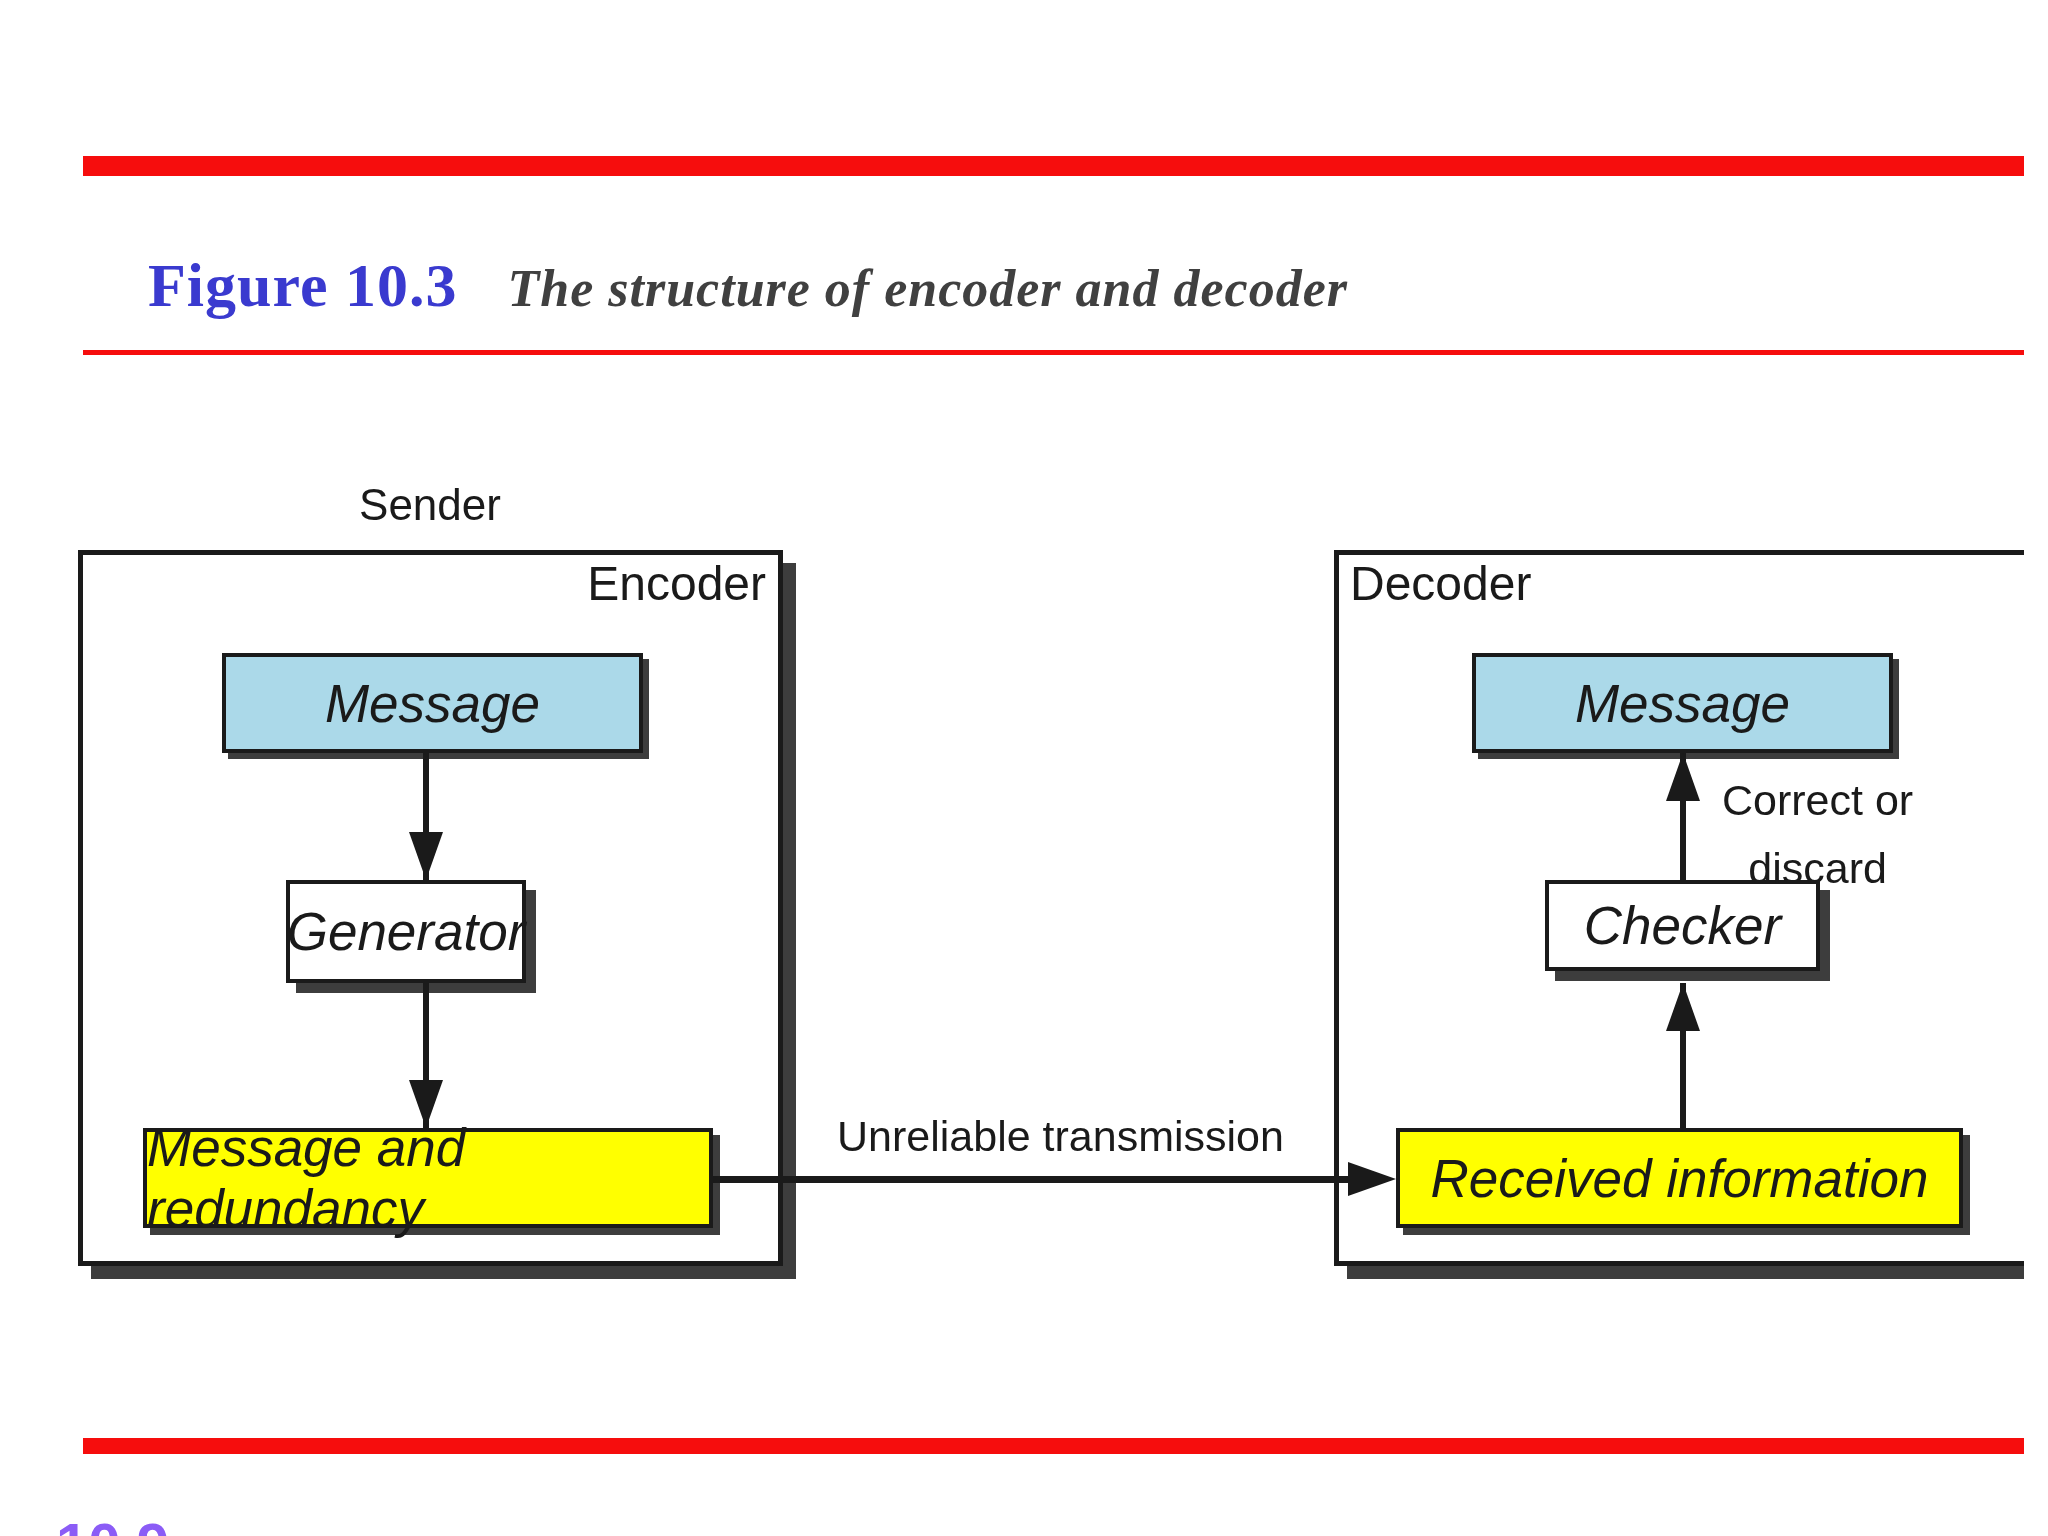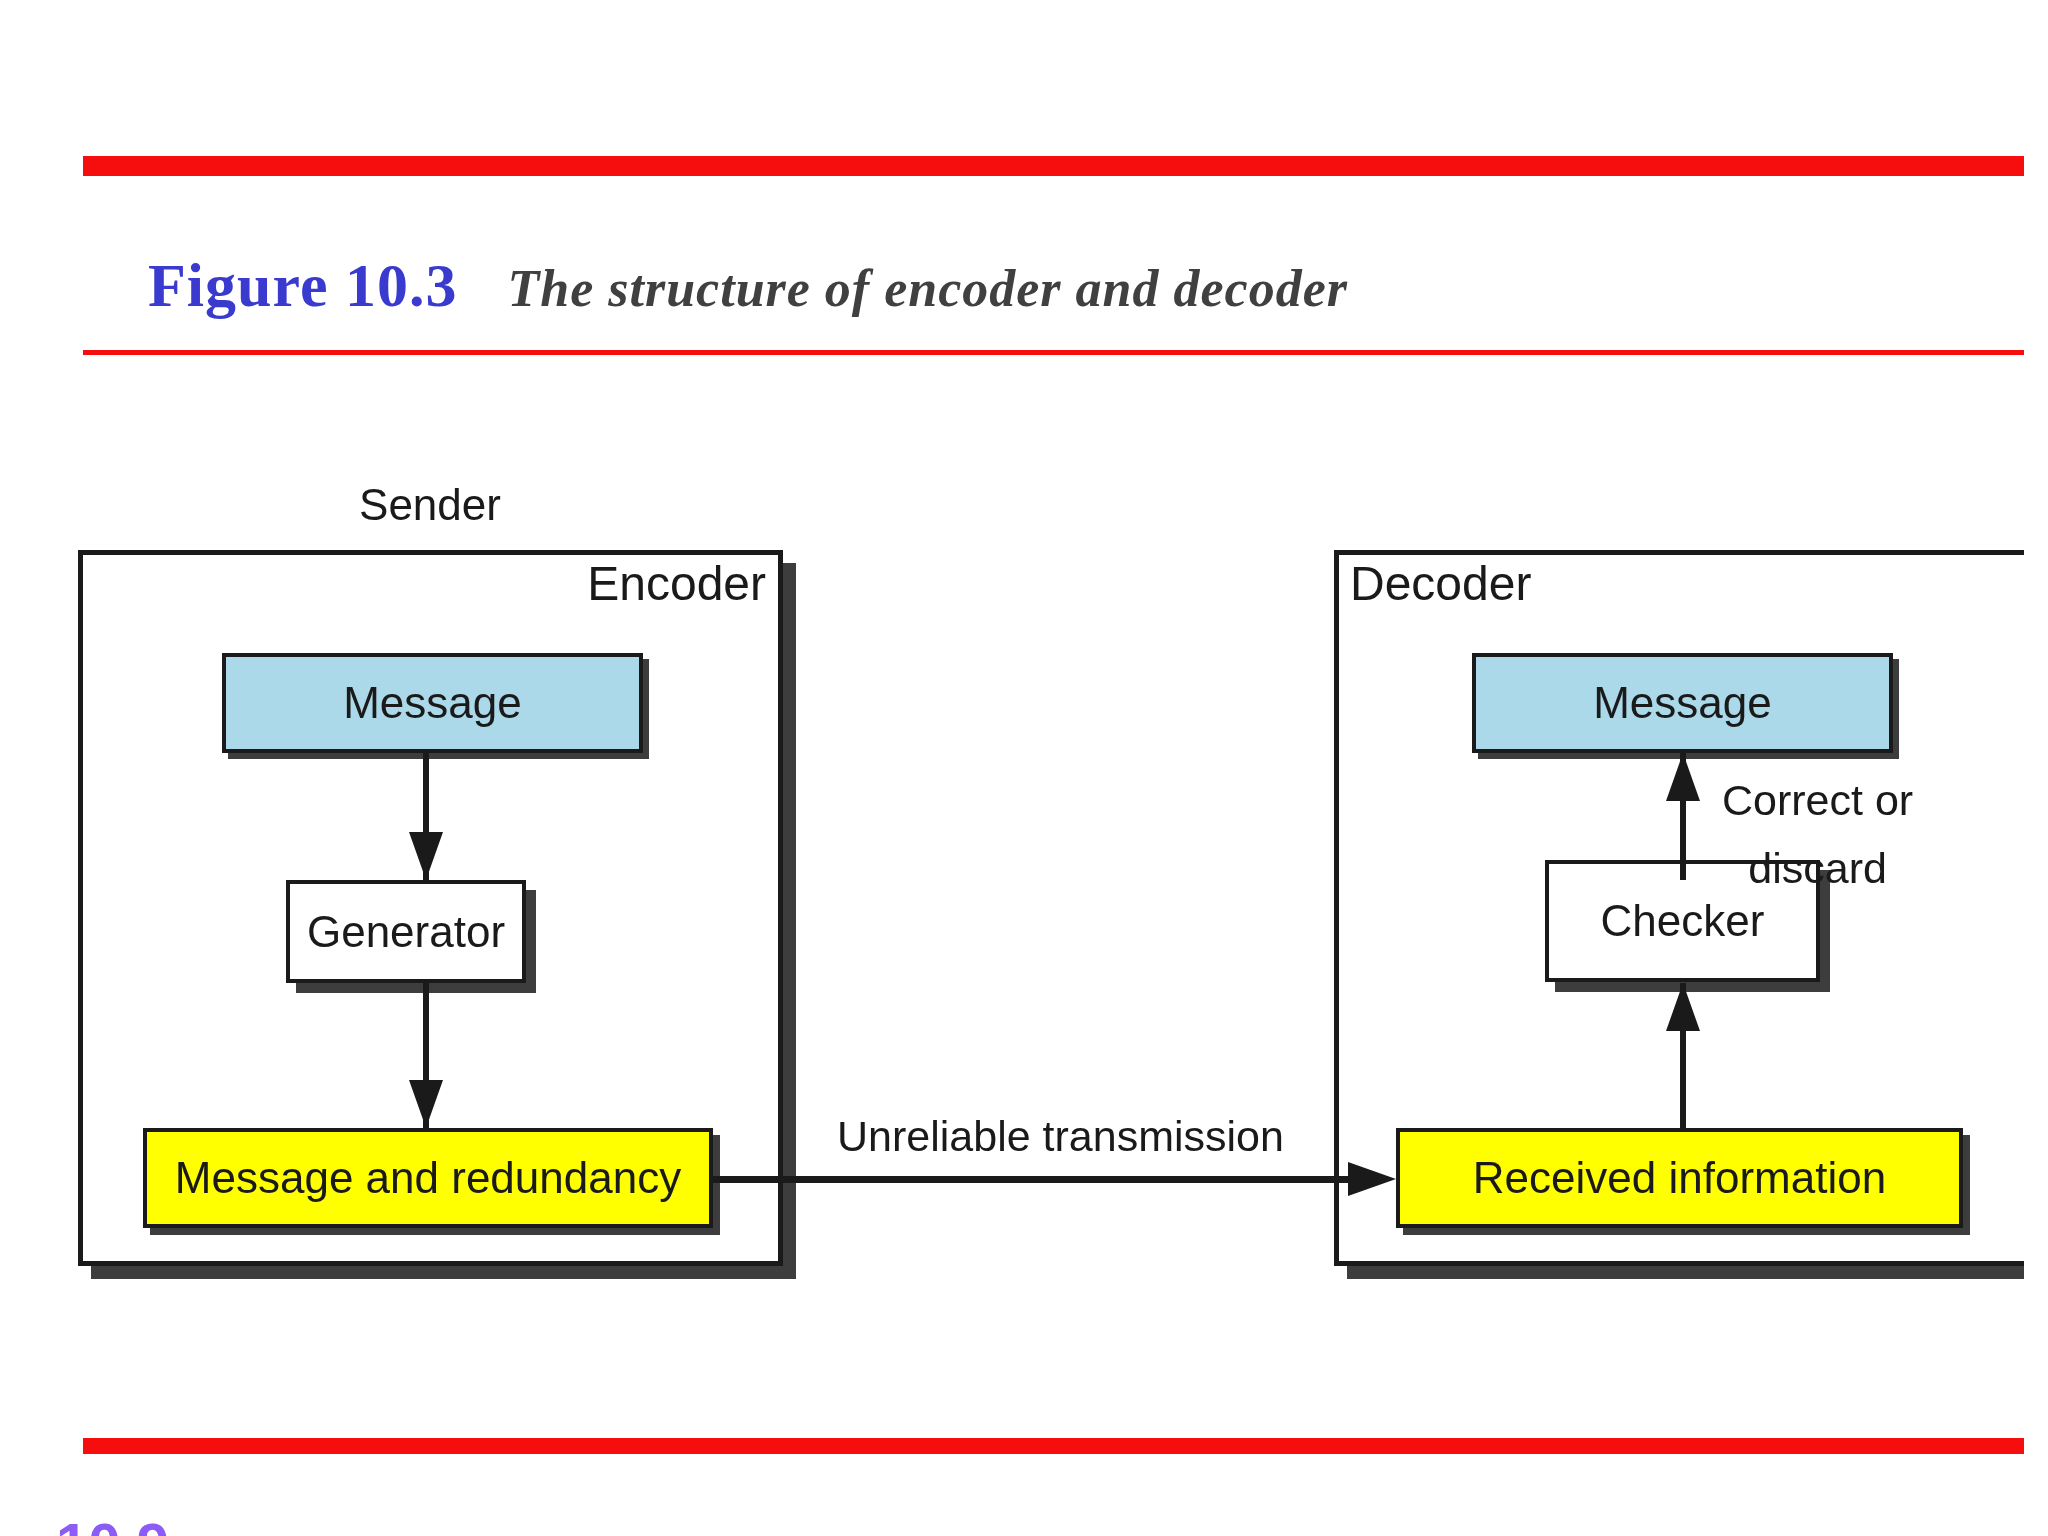--- a/index.html
+++ b/index.html
@@ -35,30 +35,30 @@
     position:absolute;top:502px;height:716px;background:#fff;
     border:5px solid var(--ink);box-shadow:13px 13px 0 var(--shadow);
   }
   .panel-encoder{left:30px;width:705px;}
   .panel-decoder{left:1286px;width:697px;}
   .panel-label{position:absolute;top:508px;font-size:48px;}
   .encoder-label{left:430px;width:288px;text-align:right;}
   .decoder-label{left:1302px;width:300px;text-align:left;}
   .node{
     position:absolute;display:flex;align-items:center;justify-content:center;
-    border:4px solid var(--ink);font-size:44px;background:#fff;
+    border:4px solid var(--ink);font-size:53px;background:#fff;font-style:italic;
   }
   .node-blue{background:var(--node-blue);box-shadow:6px 6px 0 var(--shadow);}
   .node-yellow{background:var(--node-yellow);box-shadow:7px 7px 0 var(--shadow);}
   .node-white{box-shadow:10px 10px 0 var(--shadow);}
   .n-msg-send{left:174px;top:605px;width:421px;height:100px;}
   .n-generator{left:238px;top:832px;width:240px;height:103px;}
   .n-redundancy{left:95px;top:1080px;width:570px;height:100px;}
   .n-msg-recv{left:1424px;top:605px;width:421px;height:100px;}
-  .n-checker{left:1497px;top:812px;width:275px;height:122px;}
+  .n-checker{left:1497px;top:832px;width:275px;height:91px;}
   .n-received{left:1348px;top:1080px;width:567px;height:100px;}
   
   .stem-v{position:absolute;width:6px;background:var(--ink);}
   .stem-h{position:absolute;height:7px;background:var(--ink);}
   .head{position:absolute;width:0;height:0;}
   .head-down{border-left:17px solid transparent;border-right:17px solid transparent;border-top:48px solid var(--ink);}
   .head-up{border-left:17px solid transparent;border-right:17px solid transparent;border-bottom:48px solid var(--ink);}
   .head-right{border-top:17px solid transparent;border-bottom:17px solid transparent;border-left:48px solid var(--ink);}
   .free-label{position:absolute;font-size:43px;line-height:1.25;}
   .transmission-label{left:740px;top:1062px;width:545px;text-align:center;white-space:nowrap;}

